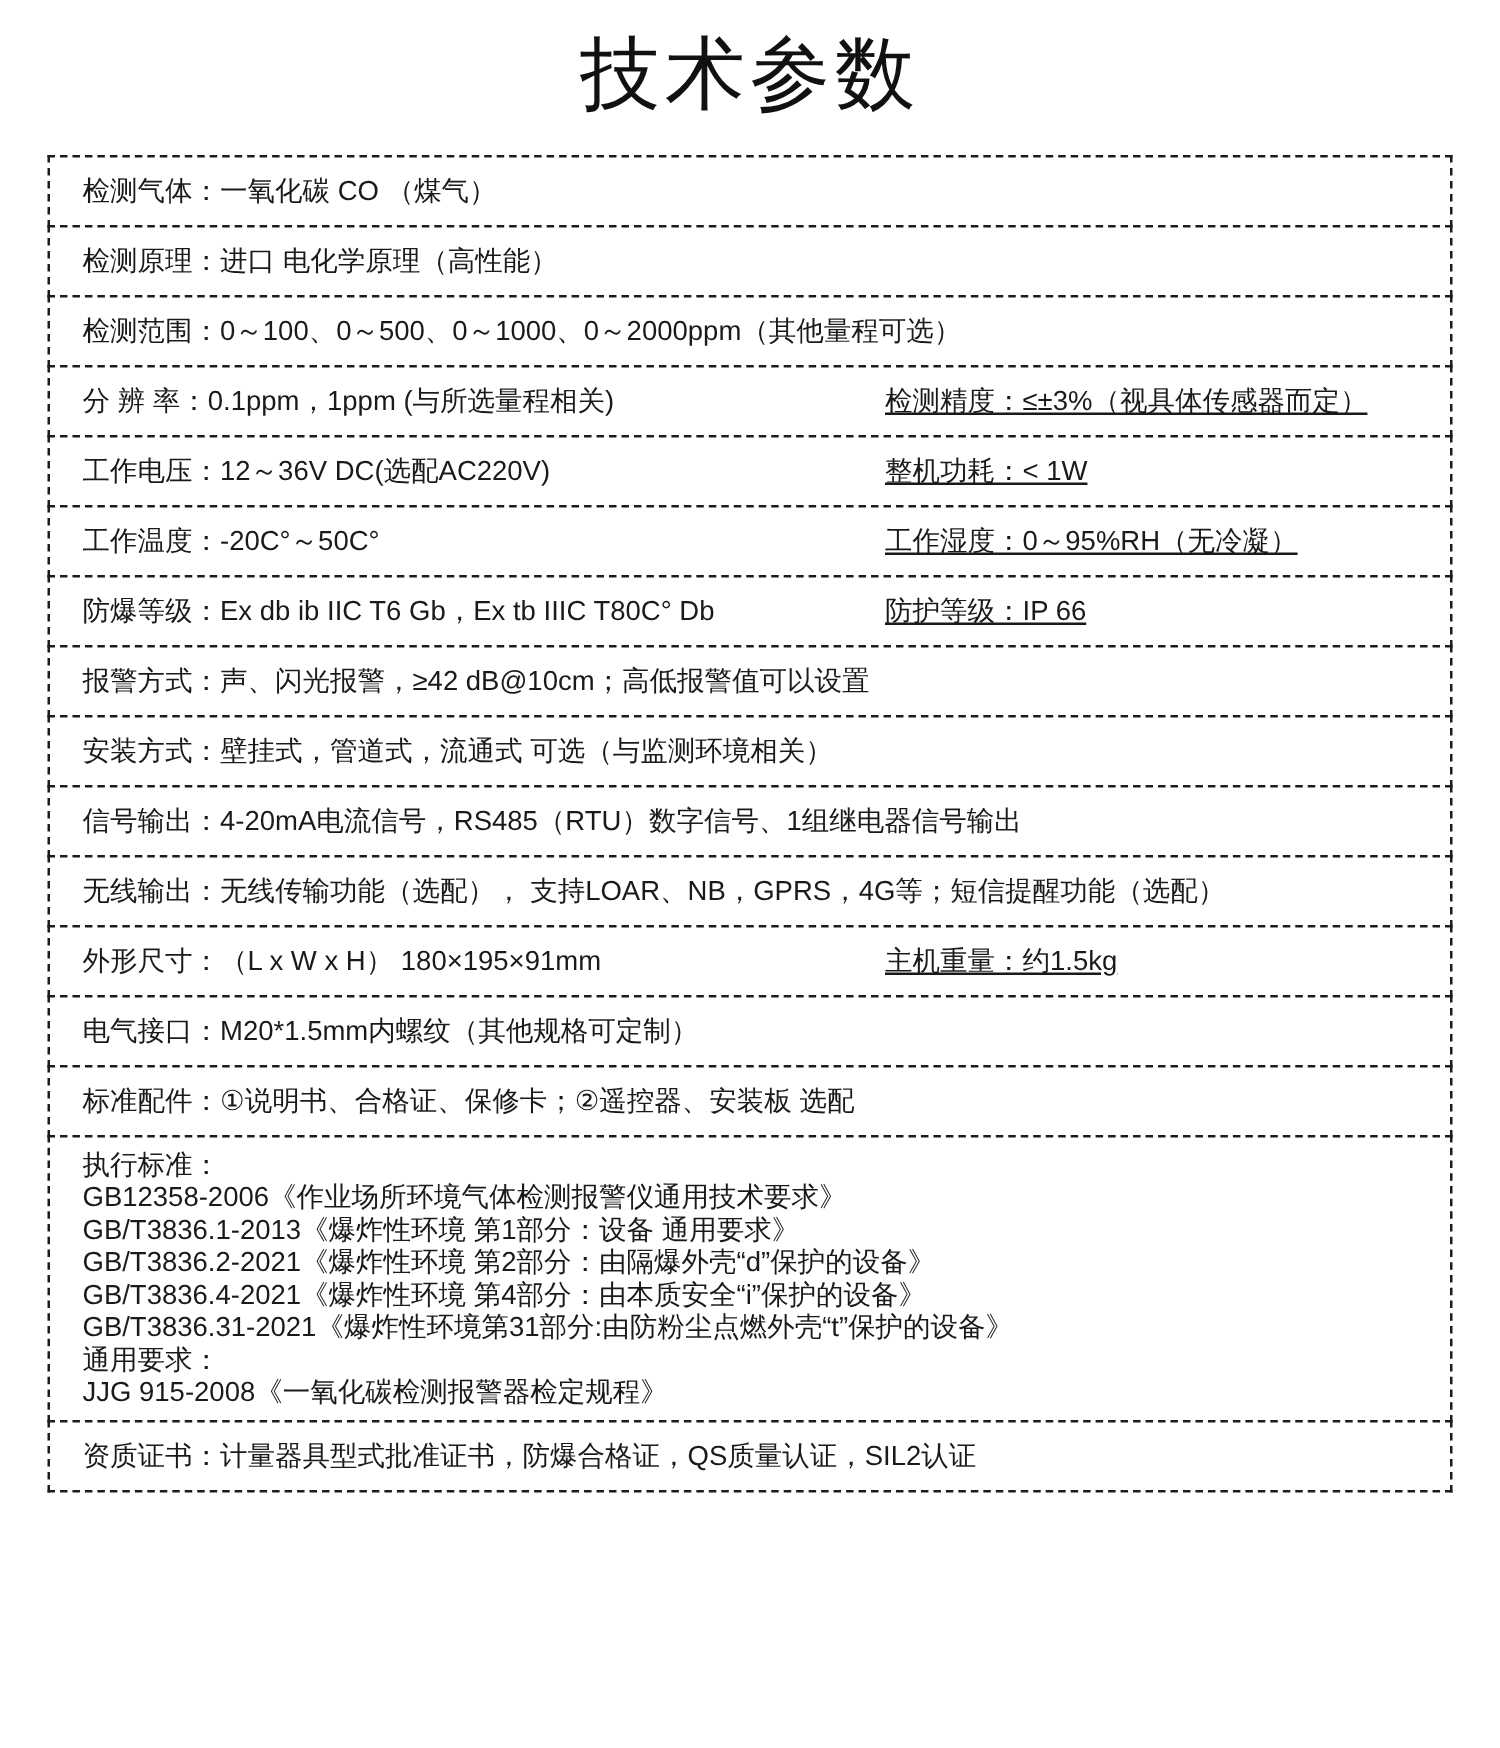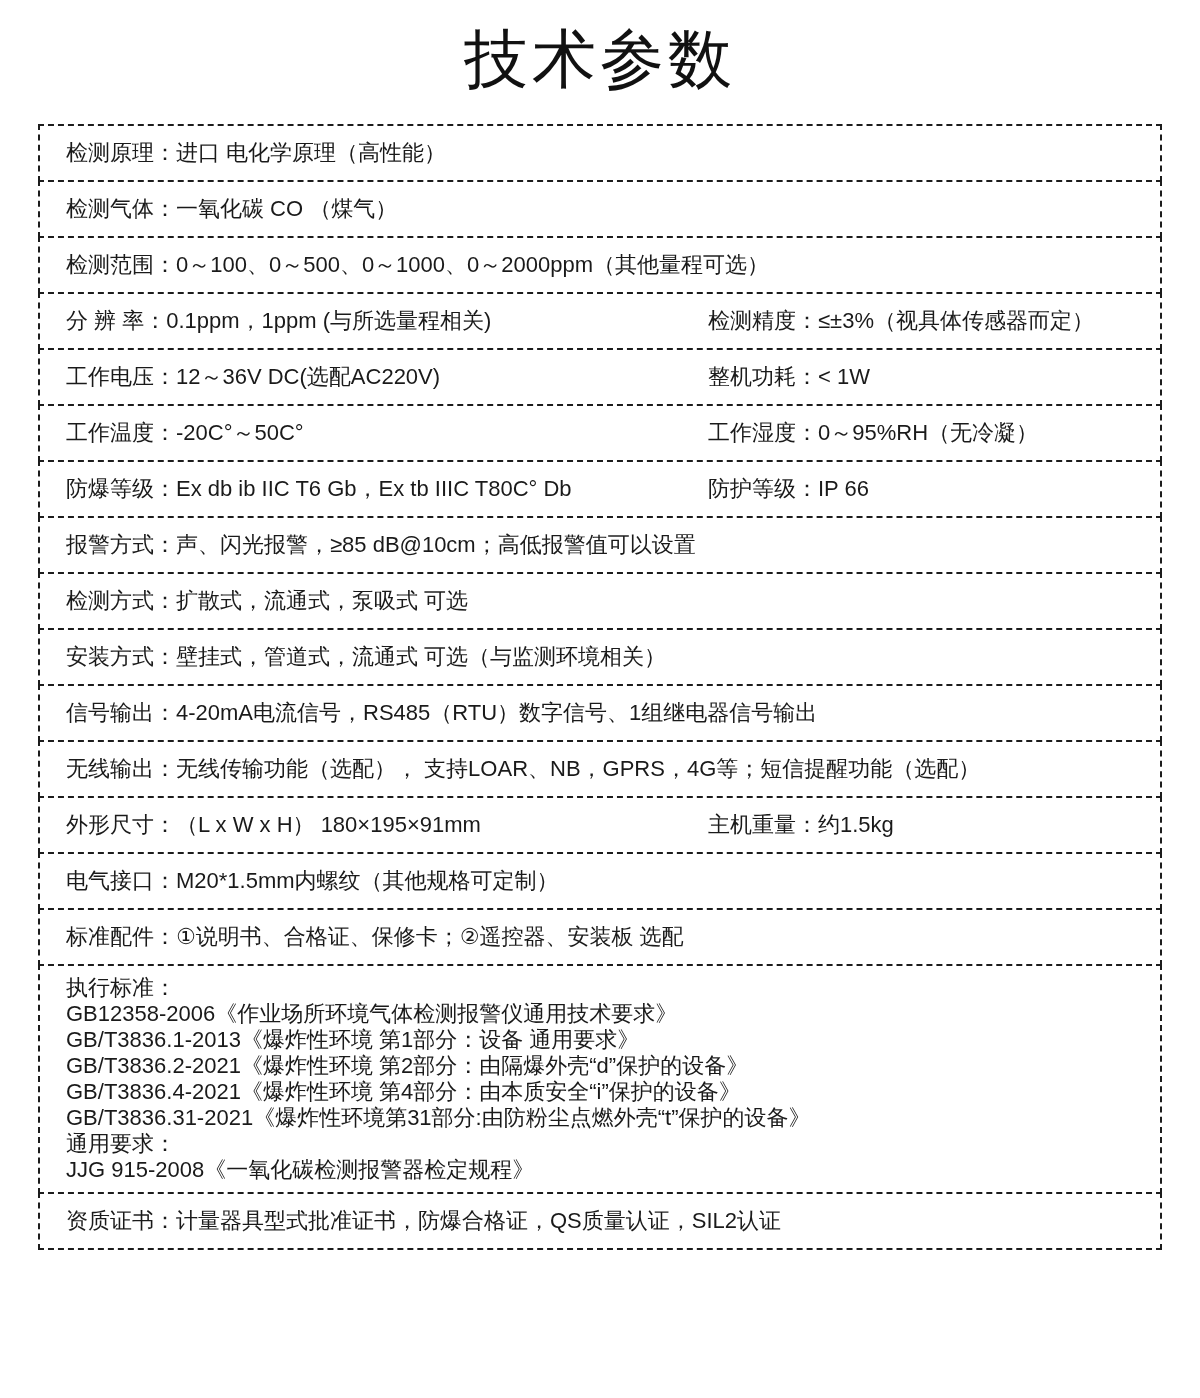--- a/index.html
+++ b/index.html
@@ -40,20 +40,21 @@
     line-height: 1.2;
     background: #fff;
   }
   .row:first-child { margin-top: 0; }
   .cell-l {
     flex: 0 0 642px;
     width: 642px;
   }
   .cell-r {
     flex: 1 1 auto;
+    text-decoration: underline;
   }
   .cell-full {
     flex: 1 1 auto;
   }
   .row-multi {
     height: auto;
     display: block;
     padding: 9px 12px 9px 26px;
   }
   .row-multi .line {
@@ -64,25 +65,25 @@
 </head>
 <body>
 
 <div class="page">
 
   <div class="title">技术参数</div>
 
   <div class="spec-table">
 
     <div class="row">
-      <span class="cell-full">检测原理：进口 电化学原理（高性能）</span>
+      <span class="cell-full">检测气体：一氧化碳 CO （煤气）</span>
     </div>
 
     <div class="row">
-      <span class="cell-full">检测气体：一氧化碳 CO （煤气）</span>
+      <span class="cell-full">检测原理：进口 电化学原理（高性能）</span>
     </div>
 
     <div class="row">
       <span class="cell-full">检测范围：0～100、0～500、0～1000、0～2000ppm（其他量程可选）</span>
     </div>
 
     <div class="row">
       <span class="cell-l">分 辨 率：0.1ppm，1ppm (与所选量程相关)</span>
       <span class="cell-r">检测精度：≤±3%（视具体传感器而定）</span>
     </div>
@@ -97,26 +98,23 @@
       <span class="cell-l">工作温度：-20C°～50C°</span>
       <span class="cell-r">工作湿度：0～95%RH（无冷凝）</span>
     </div>
 
     <div class="row">
       <span class="cell-l">防爆等级：Ex db ib IIC T6 Gb，Ex tb IIIC T80C° Db</span>
       <span class="cell-r">防护等级：IP 66</span>
     </div>
 
     <div class="row">
-      <span class="cell-full">报警方式：声、闪光报警，≥85 dB@10cm；高低报警值可以设置</span>
+      <span class="cell-full">报警方式：声、闪光报警，≥42 dB@10cm；高低报警值可以设置</span>
     </div>
 
-    <div class="row">
-      <span class="cell-full">检测方式：扩散式，流通式，泵吸式 可选</span>
-    </div>
 
     <div class="row">
       <span class="cell-full">安装方式：壁挂式，管道式，流通式 可选（与监测环境相关）</span>
     </div>
 
     <div class="row">
       <span class="cell-full">信号输出：4-20mA电流信号，RS485（RTU）数字信号、1组继电器信号输出</span>
     </div>
 
     <div class="row">

